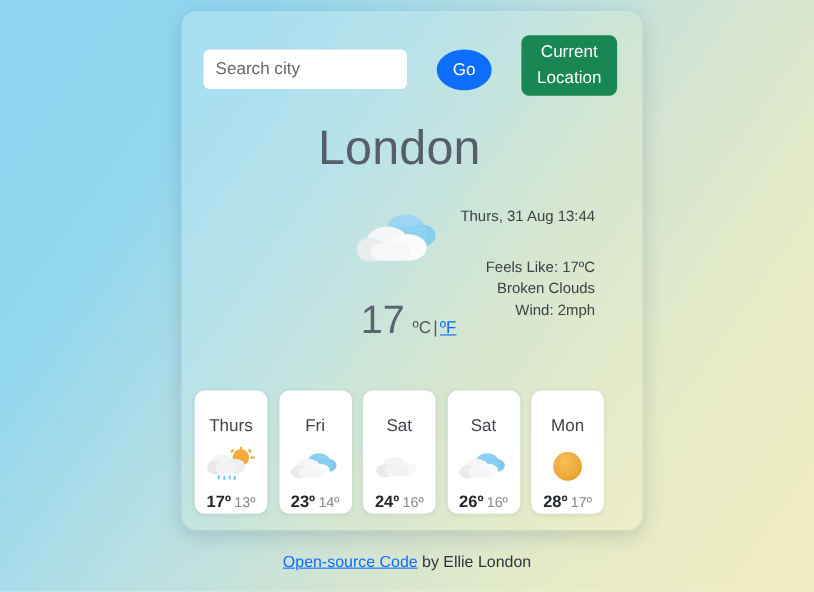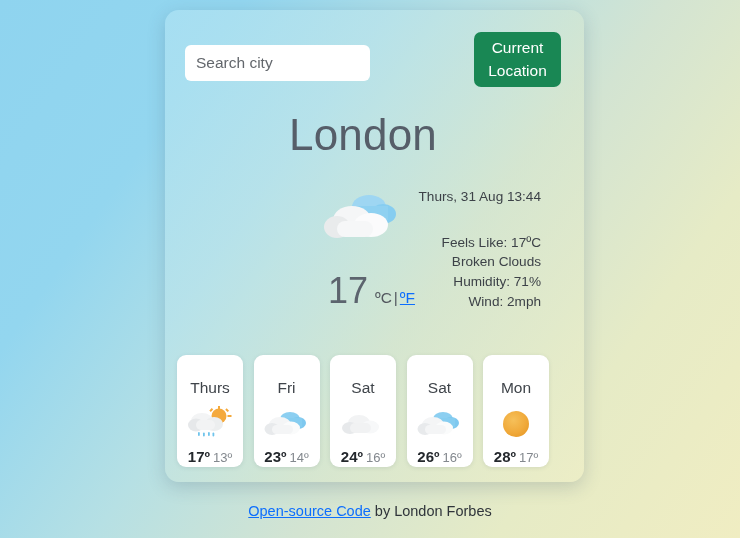--- a/index.html
+++ b/index.html
@@ -237,20 +237,21 @@
     cursor: pointer;
   }
 </style>
 </head>
 <body>
 
 <div class="app-card">
 
   <div class="search-row">
     <input class="search-input" type="text" placeholder="Search city" style="">
+    <button class="go-button">Go</button>
     <button class="location-button">Current Location</button>
   </div>
 
   <h1 class="city-name">London</h1>
 
   <div class="current-block">
 
     <div class="main-icon">
       <svg viewBox="0 0 78 52" width="78" height="52">
         <g>
@@ -269,21 +270,20 @@
       <span class="temp-value">17</span>
       <span class="unit-group">
         <span class="unit-active">ºC</span><span class="unit-sep">|</span><span class="unit-link">ºF</span>
       </span>
     </div>
 
     <div class="details">
       <div class="datetime">Thurs, 31 Aug 13:44</div>
       <span class="stat">Feels Like: 17ºC</span>
       <span class="stat">Broken Clouds</span>
-      <span class="stat">Humidity: 71%</span>
       <span class="stat">Wind: 2mph</span>
     </div>
   </div>
 
   <div class="forecast-row">
 
     <div class="forecast-card">
       <div class="forecast-day">Thurs</div>
       <div class="forecast-icon">
         <svg viewBox="0 0 46 34" width="46" height="34">
@@ -378,14 +378,14 @@
       </div>
       <div class="forecast-temps">
         <span class="temp-max">28º</span><span class="temp-min">17º</span>
       </div>
     </div>
 
   </div>
 </div>
 
 <div class="footer">
-  <span class="footer-link">Open-source Code</span><span> by London Forbes</span>
+  <span class="footer-link">Open-source Code</span><span> by Ellie London</span>
 </div>
 
 </body></html>

